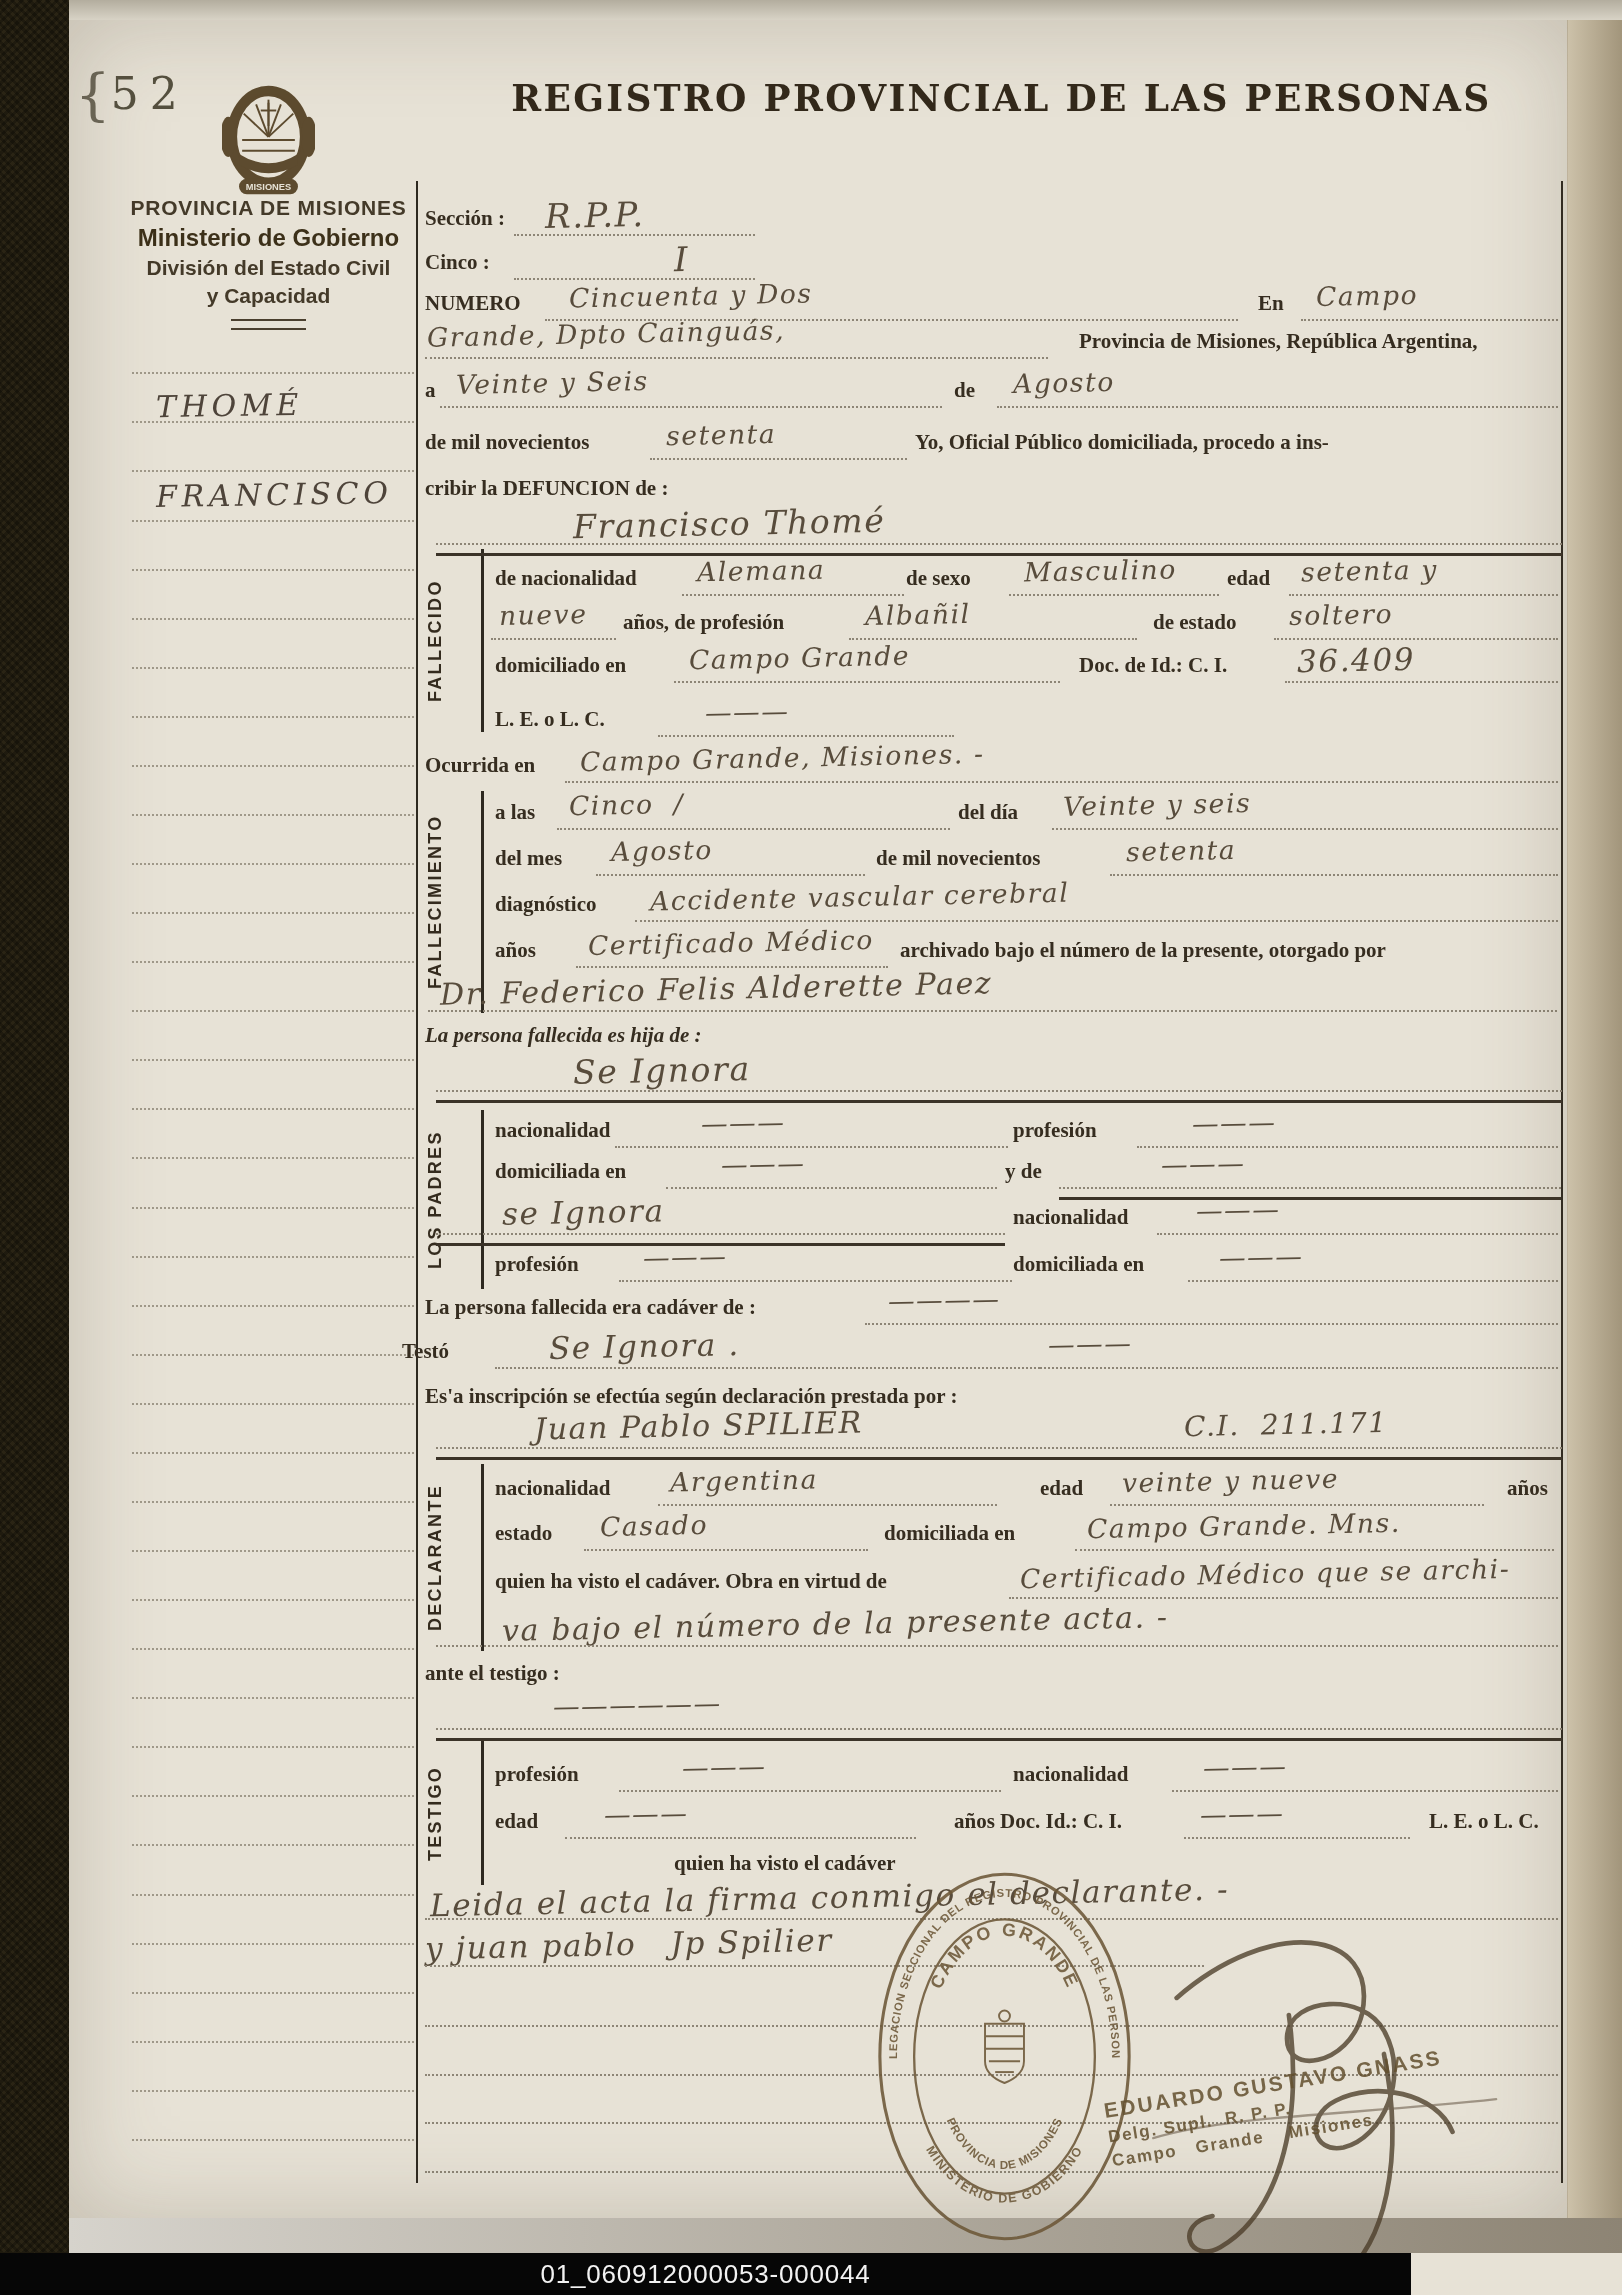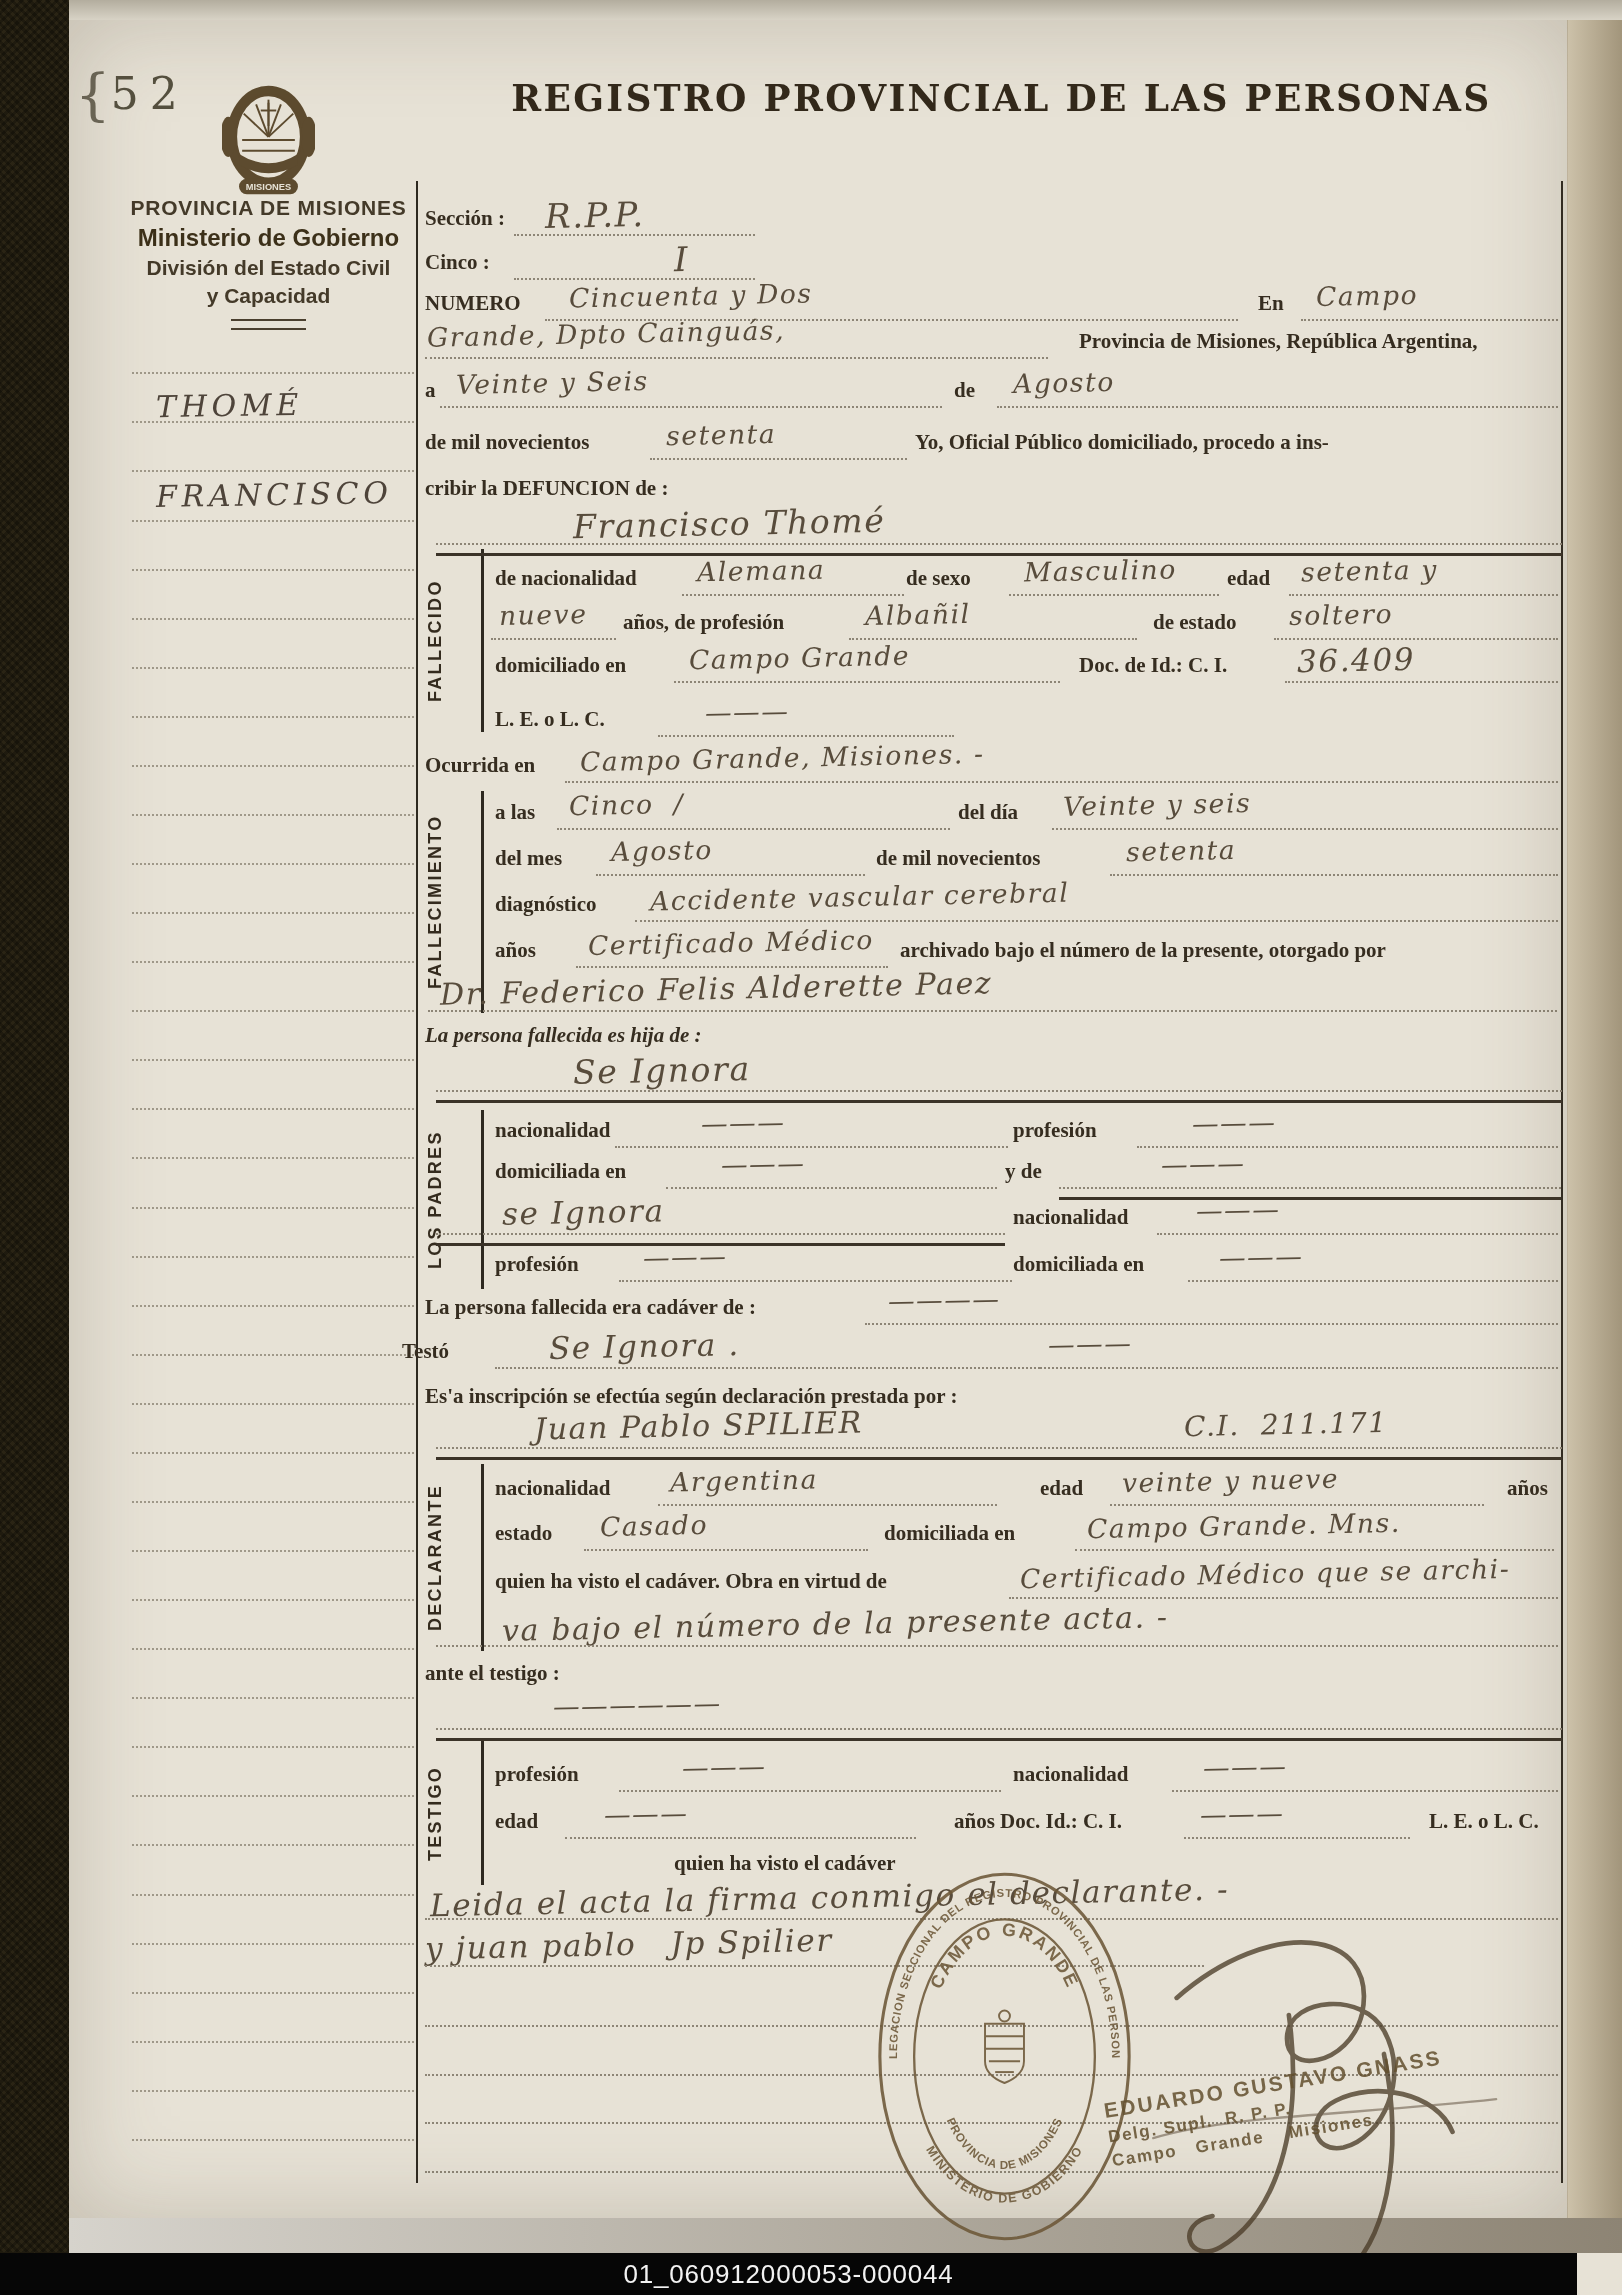--- a/index.html
+++ b/index.html
@@ -60,21 +60,21 @@
   .stamp{position:absolute;left:872px;top:1868px;opacity:.88;}
   
   .sig{position:absolute;left:1122px;top:1881px;opacity:.9;}
   
   .ostamp{position:absolute;left:1106px;top:2072px;transform:rotate(-9deg);color:#63502f;
      font-family:"Liberation Sans",sans-serif;font-weight:bold;opacity:.85;}
   .ostamp .n1{font-size:21px;letter-spacing:2.3px;white-space:pre;}
   .ostamp .n2,.ostamp .n3{font-size:17px;letter-spacing:1.6px;margin-top:4.7px;white-space:pre;}
 
   
-  .footer{position:absolute;left:0;top:2253px;width:1577px;height:42px;background:#060606;
+  .footer{position:absolute;left:0;top:2253px;width:1411px;height:42px;background:#060606;
      display:flex;align-items:center;justify-content:center;}
   .footer span{color:#f2f2f2;font-family:"Liberation Sans",sans-serif;font-size:26px;letter-spacing:0.8px;}
 
   .emblem{position:absolute;left:222px;top:79px;}
 </style>
 </head>
 <body>
 
 <div class="scan">
 
@@ -201,21 +201,21 @@
         <span class="h" style="left: 456px;">Veinte y Seis</span>
         <span class="d" style="left: 440px; width: 502px;"></span>
         <span class="p" style="left: 954px;">de</span>
         <span class="h" style="left: 1013px;">Agosto</span>
         <span class="d" style="left: 997px; width: 561px;"></span>
       </div>
       <div class="row" style="top: 427px;">
         <span class="p" style="left: 425px;">de mil novecientos</span>
         <span class="h" style="left: 666px;">setenta</span>
         <span class="d" style="left: 650px; width: 257px;"></span>
-        <span class="p" style="left: 915px;">Yo, Oficial Público domiciliado, procedo a ins-</span>
+        <span class="p" style="left: 915px;">Yo, Oficial Público domiciliada, procedo a ins-</span>
       </div>
       <div class="row" style="top: 473px;">
         <span class="p" style="left: 425px;">cribir la DEFUNCION de :</span>
       </div>
       <div class="row" style="top: 512px;">
         <span class="h" style="left: 573px; font-size: 33px;">Francisco Thomé</span>
         <span class="d" style="left: 436px; width: 1126px;"></span>
         <span class="hl" style="left: 436px; width: 1126px;"></span>
       </div>
       <div class="row" style="top: 563px;">

